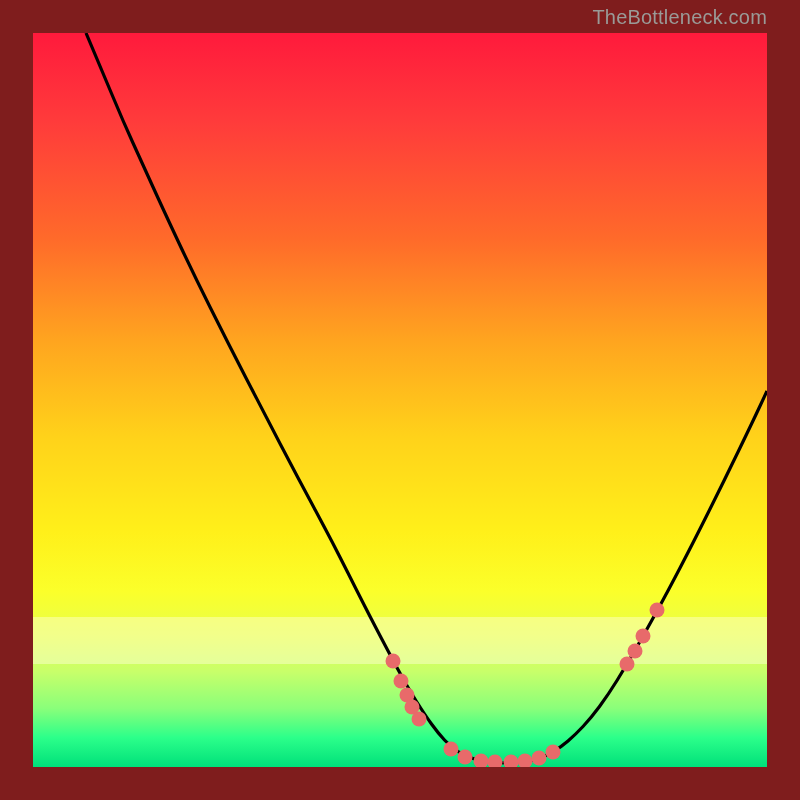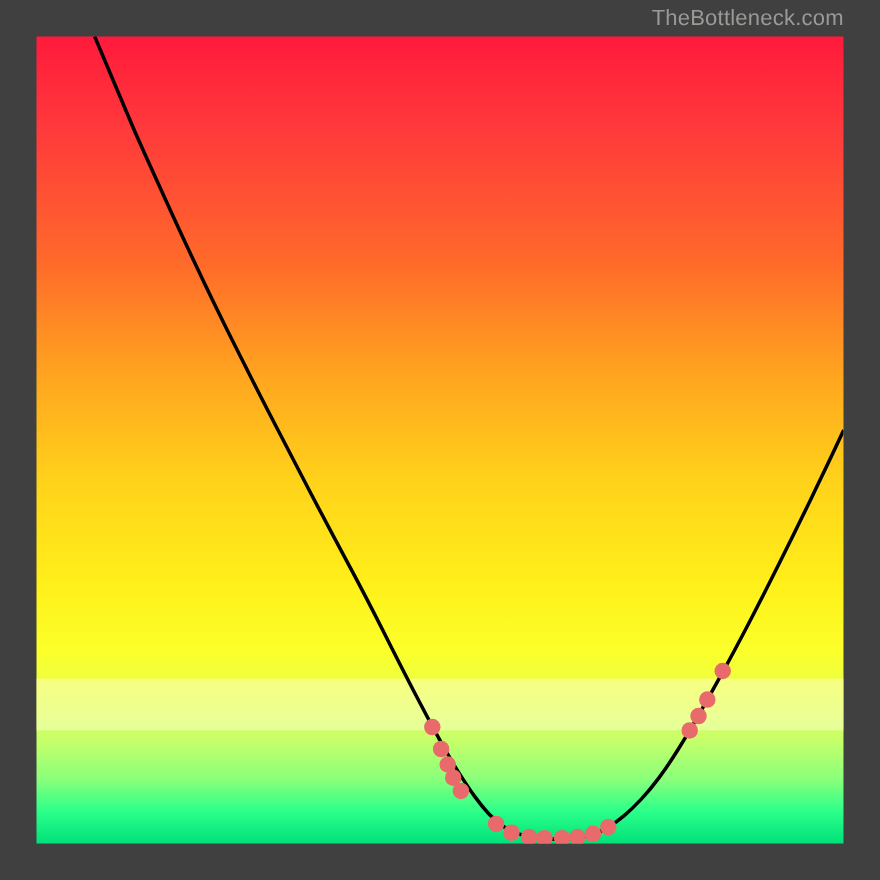--- a/index.html
+++ b/index.html
@@ -1,17 +1,17 @@
 <!DOCTYPE html>
 <html><head>
 <meta charset="utf-8">
 <style>
   * { margin: 0; padding: 0; box-sizing: border-box; }
   body { width: 800px; height: 800px; background: #000; overflow: hidden; position: relative; font-family: Arial, sans-serif; }
-  .frame { position: absolute; top: 0; left: 0; width: 800px; height: 800px; background: #404040; }
+  .frame { position: absolute; top: 0; left: 0; width: 800px; height: 800px; background: #7f1d1d; }
   .plot { position: absolute; top: 33px; left: 33px; width: 734px; height: 734px; overflow: hidden; }
   .gradient {
     position: absolute; inset: 0;
     background: linear-gradient(to bottom,
       #ff1a3c 0%,
       #ff3b3b 12%,
       #ff6a2a 28%,
       #ffa51f 42%,
       #ffd21a 55%,
       #fff01a 68%,

